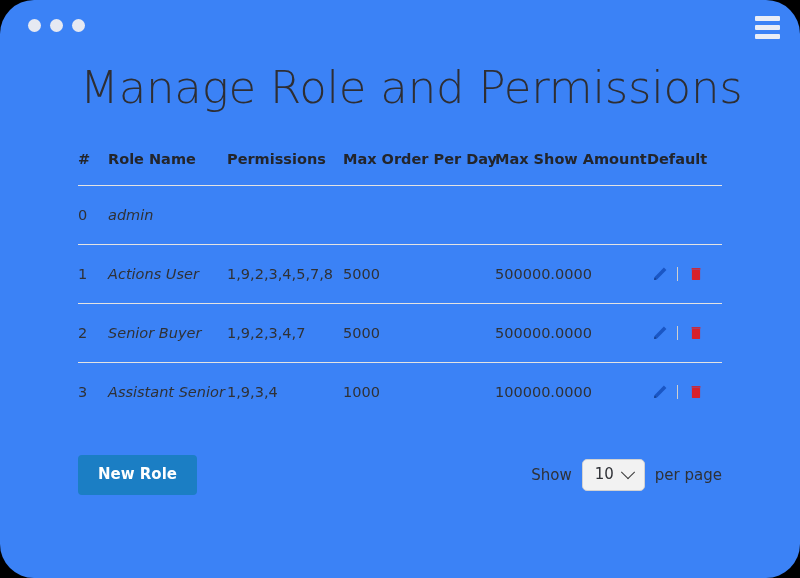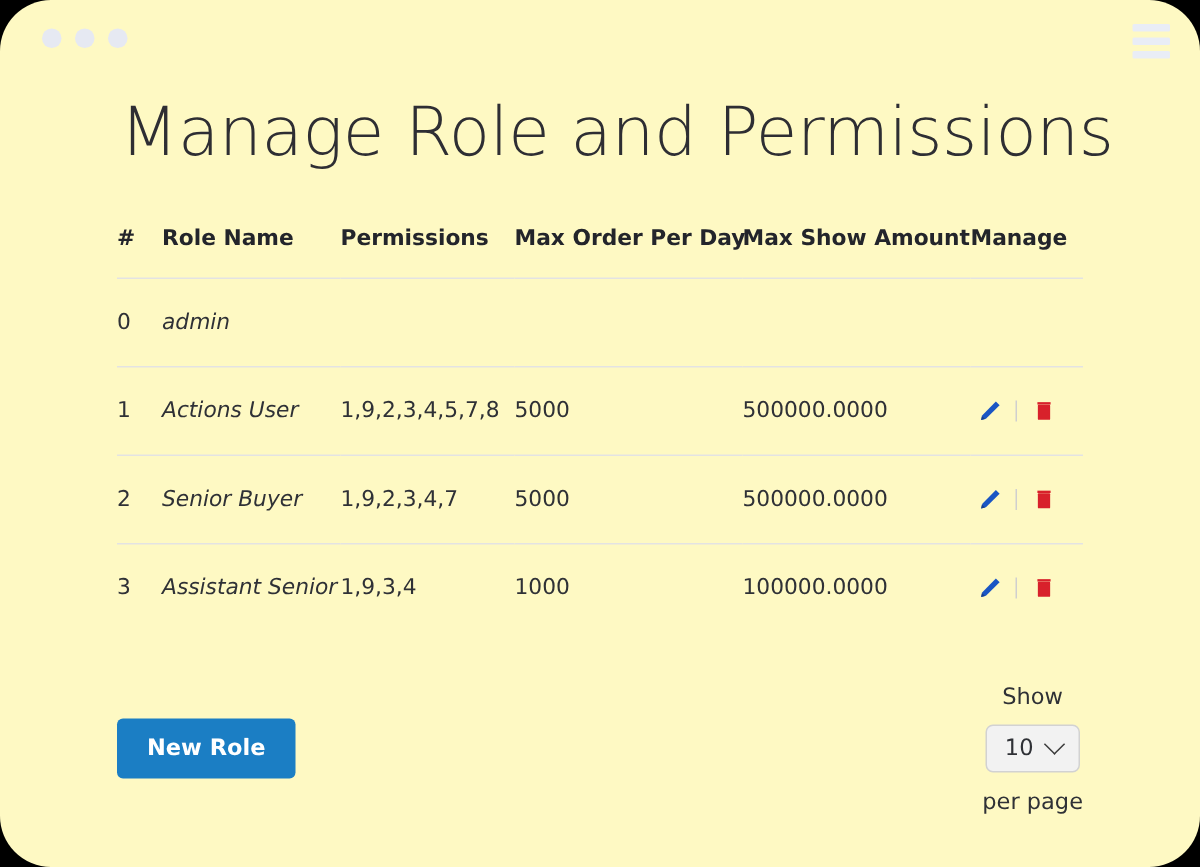--- a/index.html
+++ b/index.html
@@ -11,21 +11,21 @@
     background: #000000;
     font-family: "DejaVu Sans", "Liberation Sans", sans-serif;
   }
 
   #app-window {
     position: absolute;
     left: 0;
     top: 0;
     width: 800px;
     height: 578px;
-    background: #fef9c3;
+    background: #3b82f6;
     border-radius: 34px 34px 34px 34px;
     overflow: hidden;
     box-sizing: border-box;
   }
 
   
   .titlebar {
     position: absolute;
     left: 0;
     top: 0;
@@ -168,21 +168,20 @@
     font-family: "DejaVu Sans", "Liberation Sans", sans-serif;
     line-height: 1;
   }
 
   .pager {
     display: flex;
     align-items: center;
     gap: 10px;
     font-size: 15px;
     color: #2f3136;
-    flex-direction: column;
   }
   .select-box {
     position: relative;
     display: inline-flex;
     align-items: center;
     gap: 9px;
     background: #f2f2f2;
     border: 1px solid #d2d2d2;
     border-radius: 5px;
     padding: 7px 11px 8px 12px;
@@ -231,21 +230,21 @@
         <col class="col-maxamt">
         <col class="col-actions">
       </colgroup>
       <thead>
         <tr>
           <th class="cell-num">#</th>
           <th class="cell-role">Role Name</th>
           <th>Permissions</th>
           <th>Max Order Per Day</th>
           <th>Max Show Amount</th>
-          <th>Manage</th>
+          <th>Default</th>
         </tr>
       </thead>
       <tbody>
 
         <tr class="row-admin">
           <td class="cell-num">0</td>
           <td class="cell-role">admin</td>
           <td></td>
           <td></td>
           <td></td>

